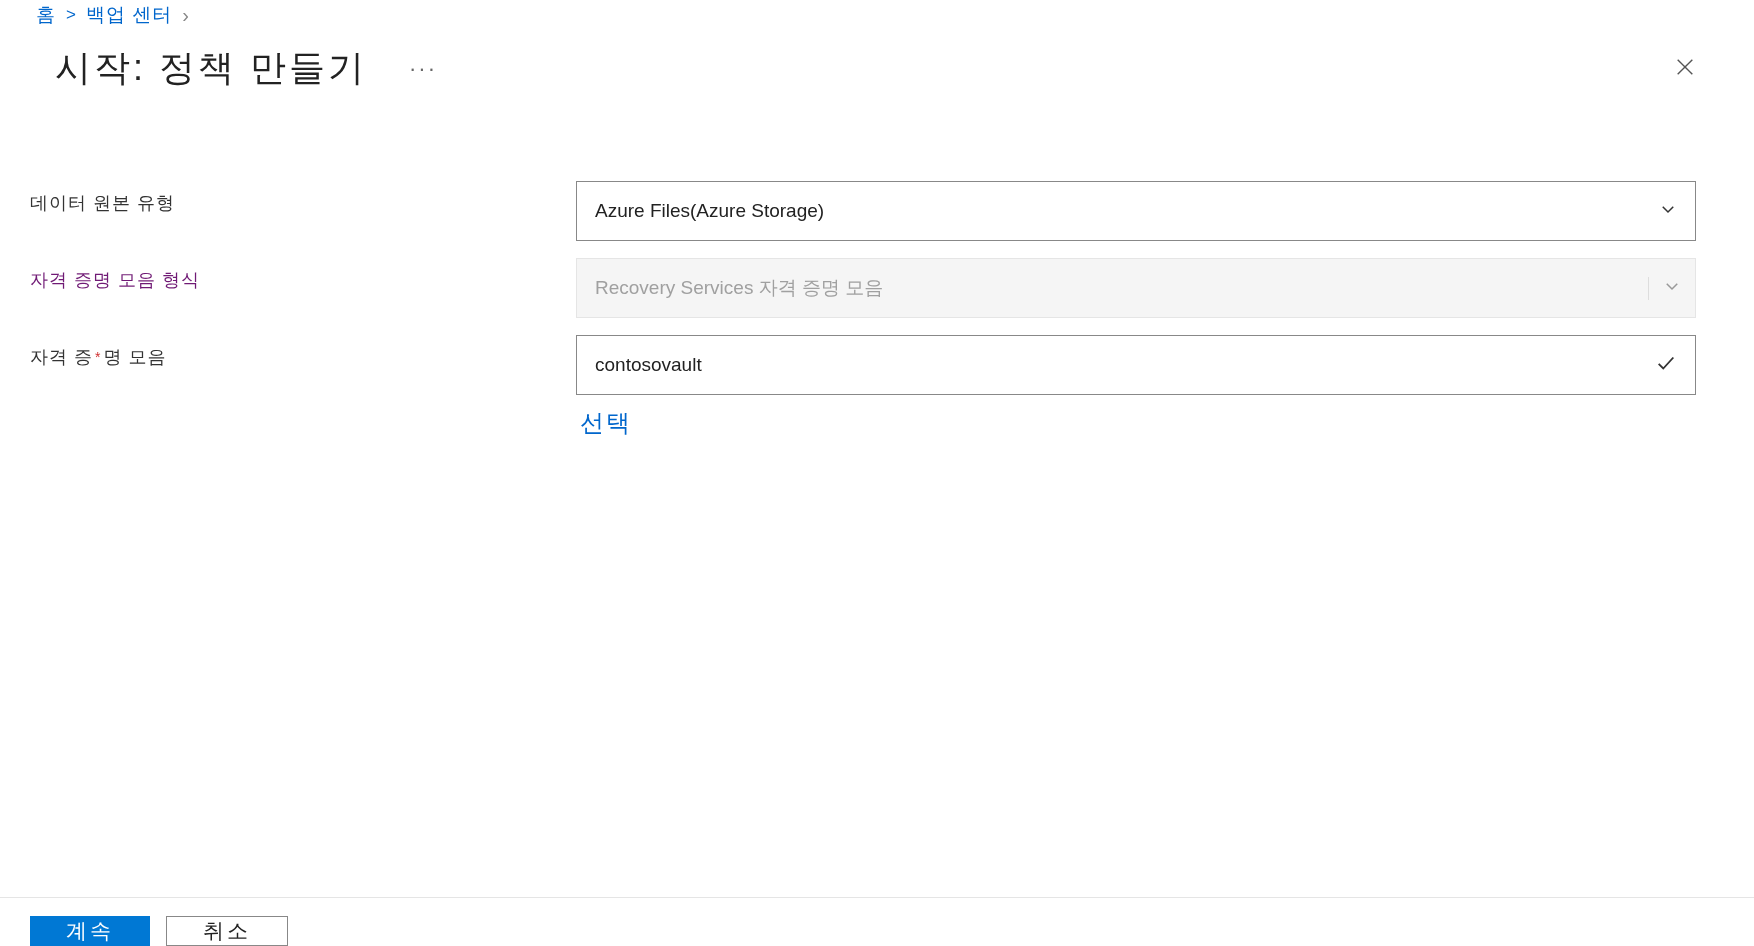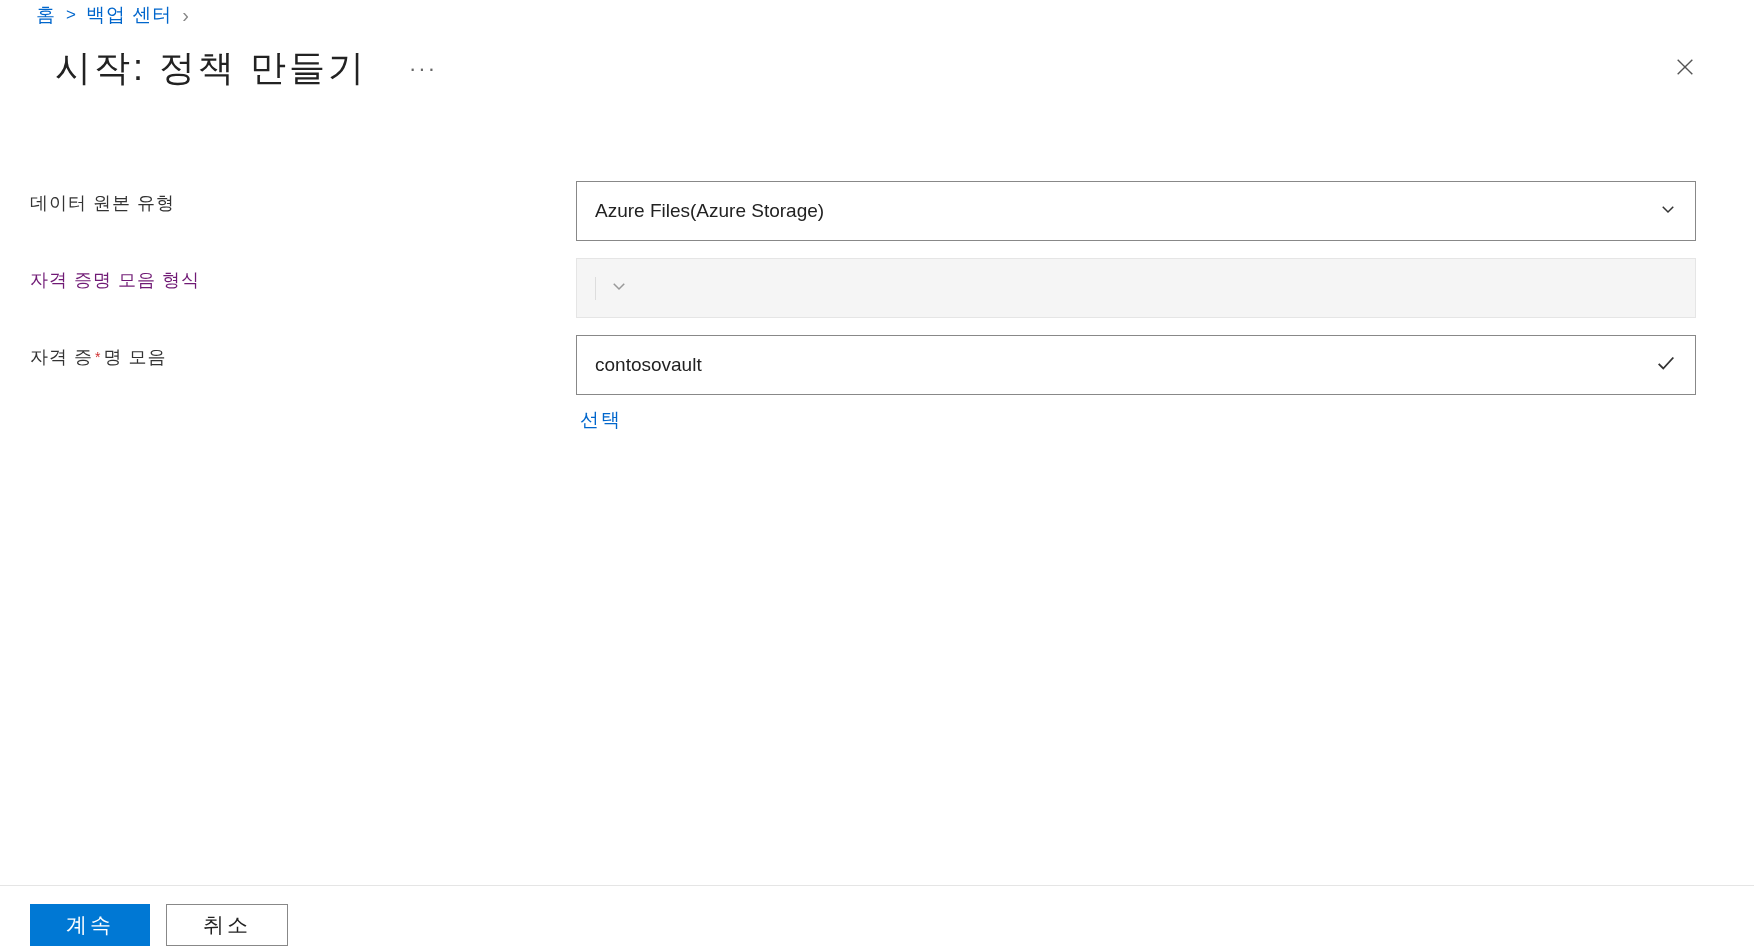--- a/index.html
+++ b/index.html
@@ -126,38 +126,38 @@
     .chevron-icon svg {
       width: 18px;
       height: 18px;
     }
     .check-icon svg {
       width: 22px;
       height: 22px;
     }
     .link-below {
       color: #0066cc;
-      font-size: 19px;
+      font-size: 24px;
       margin-top: 12px;
       cursor: pointer;
       letter-spacing: 2px;
       padding-left: 4px;
     }
     .footer {
       position: absolute;
       bottom: 0;
       left: 0;
       right: 0;
       border-top: 1px solid #e5e5e5;
       padding: 18px 0 0 30px;
       display: flex;
       gap: 16px;
     }
     .btn {
-      height: 42px;
+      height: 30px;
       padding: 0 36px;
       font-size: 21px;
       cursor: pointer;
       letter-spacing: 3px;
       border: none;
     }
     .btn-primary {
       background: #0078d4;
       color: #fff;
     }
@@ -206,20 +206,21 @@
           </svg>
         </span>
       </div>
     </div>
   </div>
 
   <div class="form-row">
     <div class="form-label disabled">자격 증명 모음 형식</div>
     <div class="form-control-wrap">
       <div class="select-control disabled">
+        <span>Recovery Services 자격 증명 모음</span>
         <span class="chevron-icon chevron-box">
           <svg viewBox="0 0 24 24" stroke="#999" stroke-width="2" fill="none">
             <polyline points="5,9 12,16 19,9"></polyline>
           </svg>
         </span>
       </div>
     </div>
   </div>
 
   <div class="form-row">

